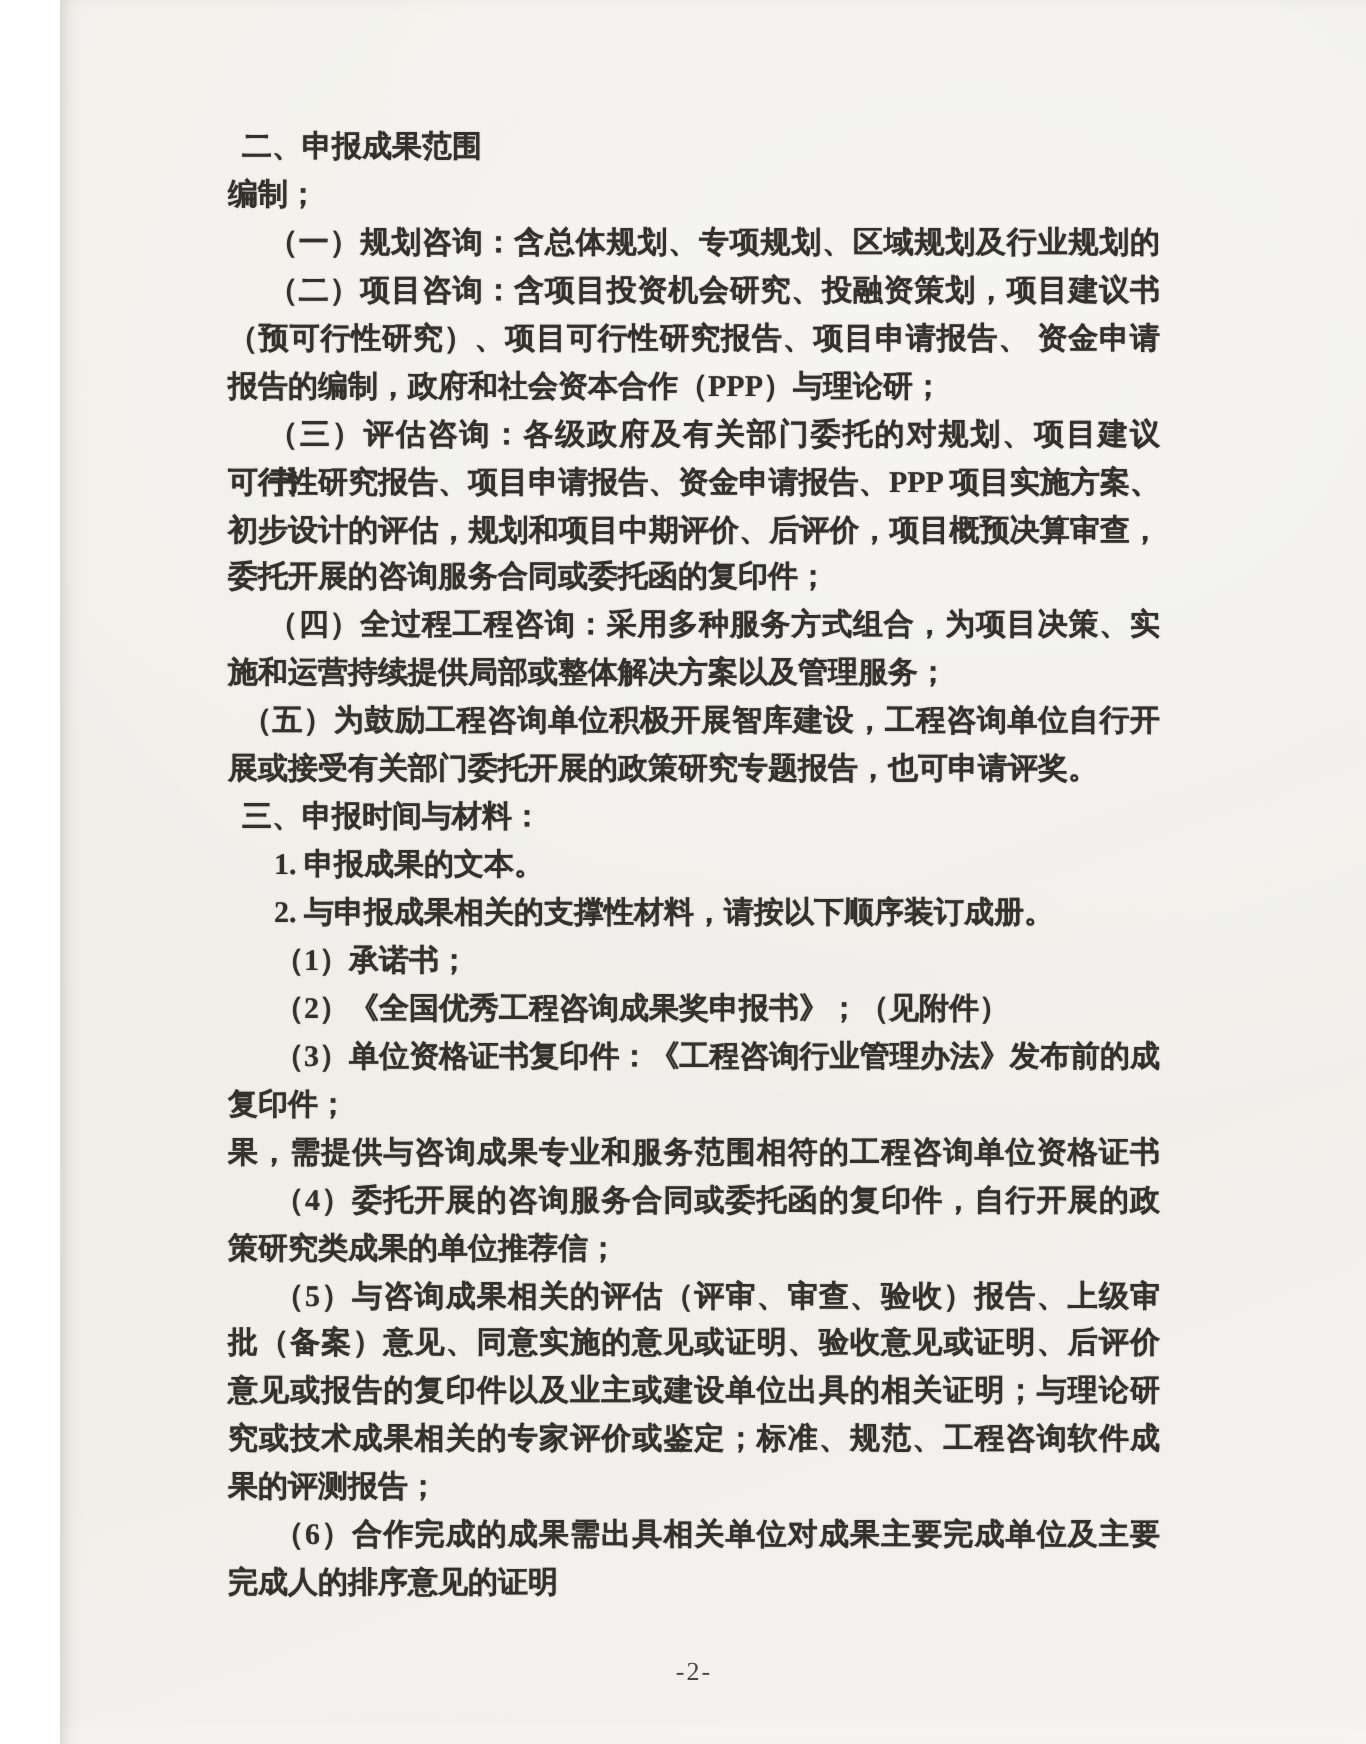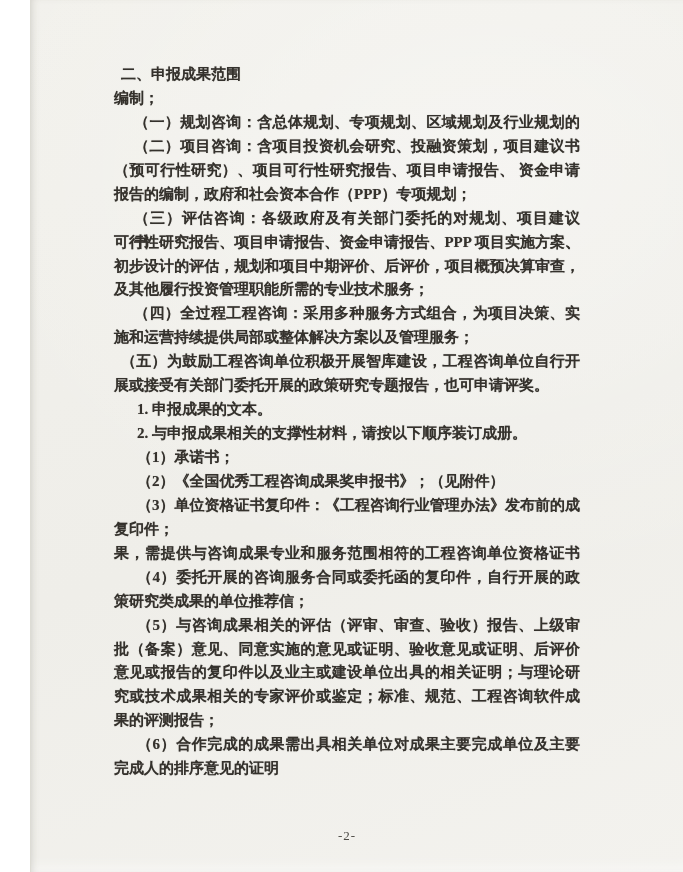--- a/index.html
+++ b/index.html
@@ -73,29 +73,30 @@
 <body>
 
 <div class="page">
   <div class="paper">
     <div class="doc">
         <div class="line k-heading">二、申报成果范围</div>
         <div class="line k-cont">编制；</div>
         <div class="line k-p1 full">（一）规划咨询：含总体规划、专项规划、区域规划及行业规划的</div>
         <div class="line k-p1 full">（二）项目咨询：含项目投资机会研究、投融资策划，项目建议书</div>
         <div class="line k-cont full">（预可行性研究）、项目可行性研究报告、项目申请报告、 资金申请</div>
-        <div class="line k-cont">报告的编制，政府和社会资本合作（PPP）专项规划；</div>
+        <div class="line k-cont">报告的编制，政府和社会资本合作（PPP）与理论研；</div>
         <div class="line k-p1 full">（三）评估咨询：各级政府及有关部门委托的对规划、项目建议书、</div>
         <div class="line k-cont full">可行性研究报告、项目申请报告、资金申请报告、PPP 项目实施方案、</div>
         <div class="line k-cont full">初步设计的评估，规划和项目中期评价、后评价，项目概预决算审查，</div>
-        <div class="line k-cont">及其他履行投资管理职能所需的专业技术服务；</div>
+        <div class="line k-cont">委托开展的咨询服务合同或委托函的复印件；</div>
         <div class="line k-p1 full">（四）全过程工程咨询：采用多种服务方式组合，为项目决策、实</div>
         <div class="line k-cont">施和运营持续提供局部或整体解决方案以及管理服务；</div>
         <div class="line k-p5 full">（五）为鼓励工程咨询单位积极开展智库建设，工程咨询单位自行开</div>
         <div class="line k-cont">展或接受有关部门委托开展的政策研究专题报告，也可申请评奖。</div>
+        <div class="line k-heading">三、申报时间与材料：</div>
         <div class="line k-item">1. 申报成果的文本。</div>
         <div class="line k-item">2. 与申报成果相关的支撑性材料，请按以下顺序装订成册。</div>
         <div class="line k-item">（1）承诺书；</div>
         <div class="line k-item">（2）《全国优秀工程咨询成果奖申报书》；（见附件）</div>
         <div class="line k-item full">（3）单位资格证书复印件：《工程咨询行业管理办法》发布前的成</div>
         <div class="line k-cont">复印件；</div>
         <div class="line k-cont full">果，需提供与咨询成果专业和服务范围相符的工程咨询单位资格证书</div>
         <div class="line k-item full">（4）委托开展的咨询服务合同或委托函的复印件，自行开展的政</div>
         <div class="line k-cont">策研究类成果的单位推荐信；</div>
         <div class="line k-item full">（5）与咨询成果相关的评估（评审、审查、验收）报告、上级审</div>

